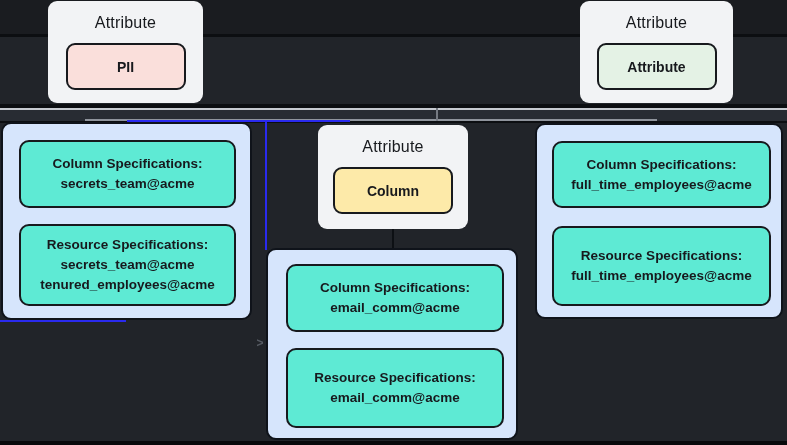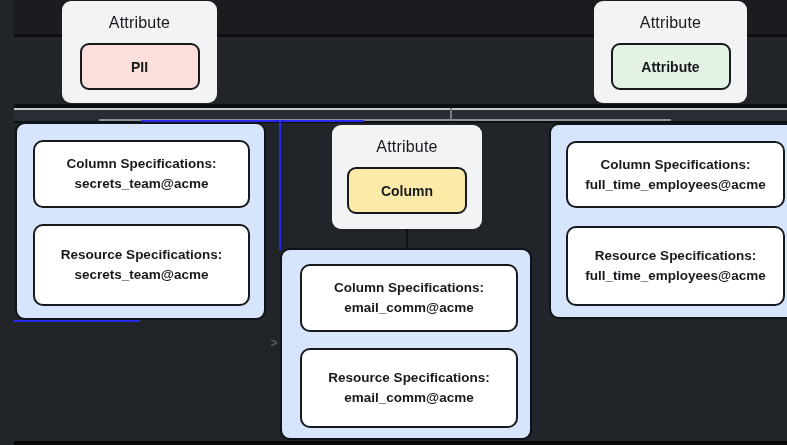--- a/index.html
+++ b/index.html
@@ -1,21 +1,21 @@
 <!DOCTYPE html>
 <html><head>
 <meta charset="utf-8">
 <style>
   html,body{margin:0;padding:0;background:#14161a;}
   #canvas{
     position:relative;width:787px;height:445px;overflow:hidden;
     background:#212429;
     font-family:"Liberation Sans", sans-serif;
   }
-  .abs{position:absolute;margin-left:14px;}
+  .abs{position:absolute;}
   
   .band-top{left:0;top:0;width:787px;height:34px;background:#1a1c20;}
   .hline-dark1{left:0;top:34px;width:787px;height:3px;background:#0c0e11;}
   .hline-dark2{left:0;top:104px;width:787px;height:4px;background:#0c0e11;}
   .edge-gray-main{left:0;top:108px;width:787px;height:2px;background:#c6cad0;z-index:2;}
   .band-mid{left:0;top:110px;width:787px;height:11px;background:#282c33;}
   .hline-dark3{left:0;top:121px;width:787px;height:2px;background:#0c0e11;}
   .band-bottom{left:0;top:441px;width:787px;height:4px;background:#08090b;z-index:5;}
   .edge-gray-secondary{left:85px;top:119px;width:572px;height:2px;background:#8f949c;z-index:2;}
   .edge-gray-jog{left:436px;top:108px;width:2px;height:13px;background:#767b83;z-index:2;}
@@ -45,21 +45,21 @@
   
   .group{
     background:#d6e5fc;border:2px solid #0f131a;border-radius:10px;
     box-sizing:border-box;z-index:4;
   }
   .group-left{left:1px;top:122px;width:251px;height:198px;}
   .group-middle{left:266px;top:248px;width:252px;height:192px;}
   .group-right{left:535px;top:123px;width:248px;height:196px;}
   
   .spec{
-    background:#ffffff;border:2px solid #17191d;border-radius:10px;
+    background:#5eead4;border:2px solid #17191d;border-radius:10px;
     display:flex;flex-direction:column;align-items:center;justify-content:center;
     font-weight:bold;font-size:13.5px;line-height:20px;color:#17191d;
     text-align:center;box-sizing:border-box;z-index:5;
   }
   .spec-l1{left:19px;top:140px;width:217px;height:68px;}
   .spec-l2{left:19px;top:224px;width:217px;height:82px;}
   .spec-m1{left:286px;top:264px;width:218px;height:68px;}
   .spec-m2{left:286px;top:348px;width:218px;height:80px;}
   .spec-r1{left:552px;top:141px;width:219px;height:67px;}
   .spec-r2{left:552px;top:226px;width:219px;height:80px;}
@@ -104,20 +104,21 @@
   </div>
 
   <div class="abs group group-left"></div>
   <div class="abs spec spec-l1">
     <div>Column Specifications:</div>
     <div>secrets_team@acme</div>
   </div>
   <div class="abs spec spec-l2">
     <div>Resource Specifications:</div>
     <div>secrets_team@acme</div>
+    <div>tenured_employees@acme</div>
   </div>
 
   <div class="abs group group-middle"></div>
   <div class="abs spec spec-m1">
     <div>Column Specifications:</div>
     <div>email_comm@acme</div>
   </div>
   <div class="abs spec spec-m2">
     <div>Resource Specifications:</div>
     <div>email_comm@acme</div>

